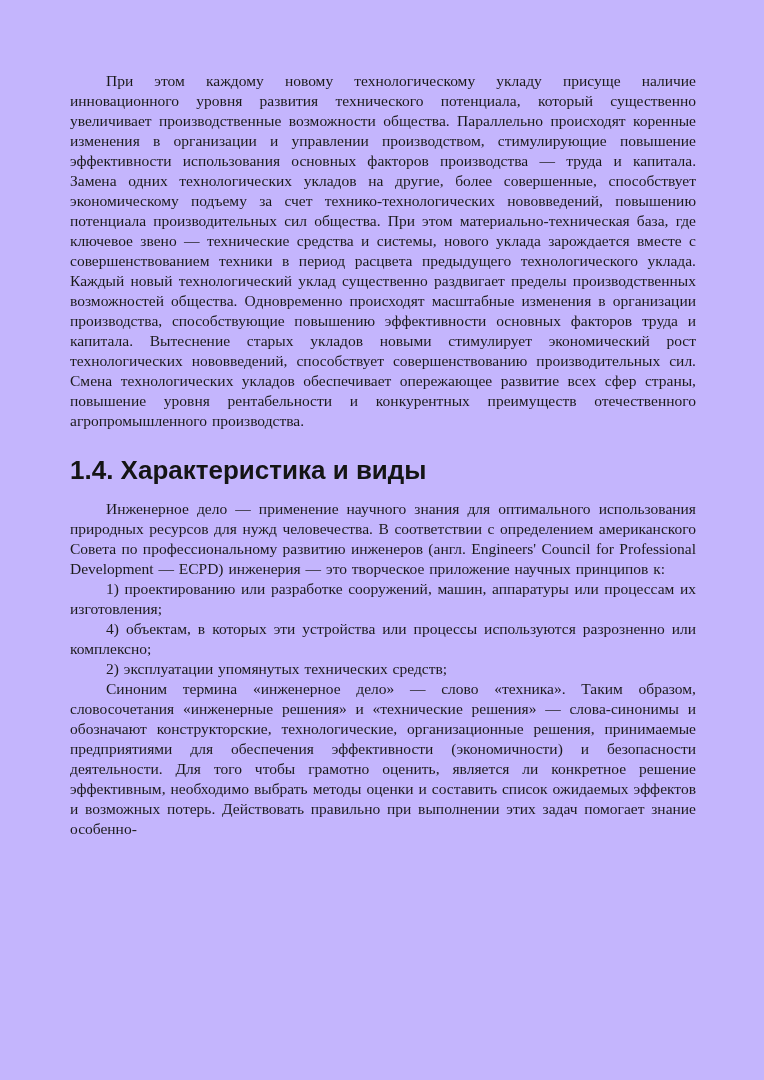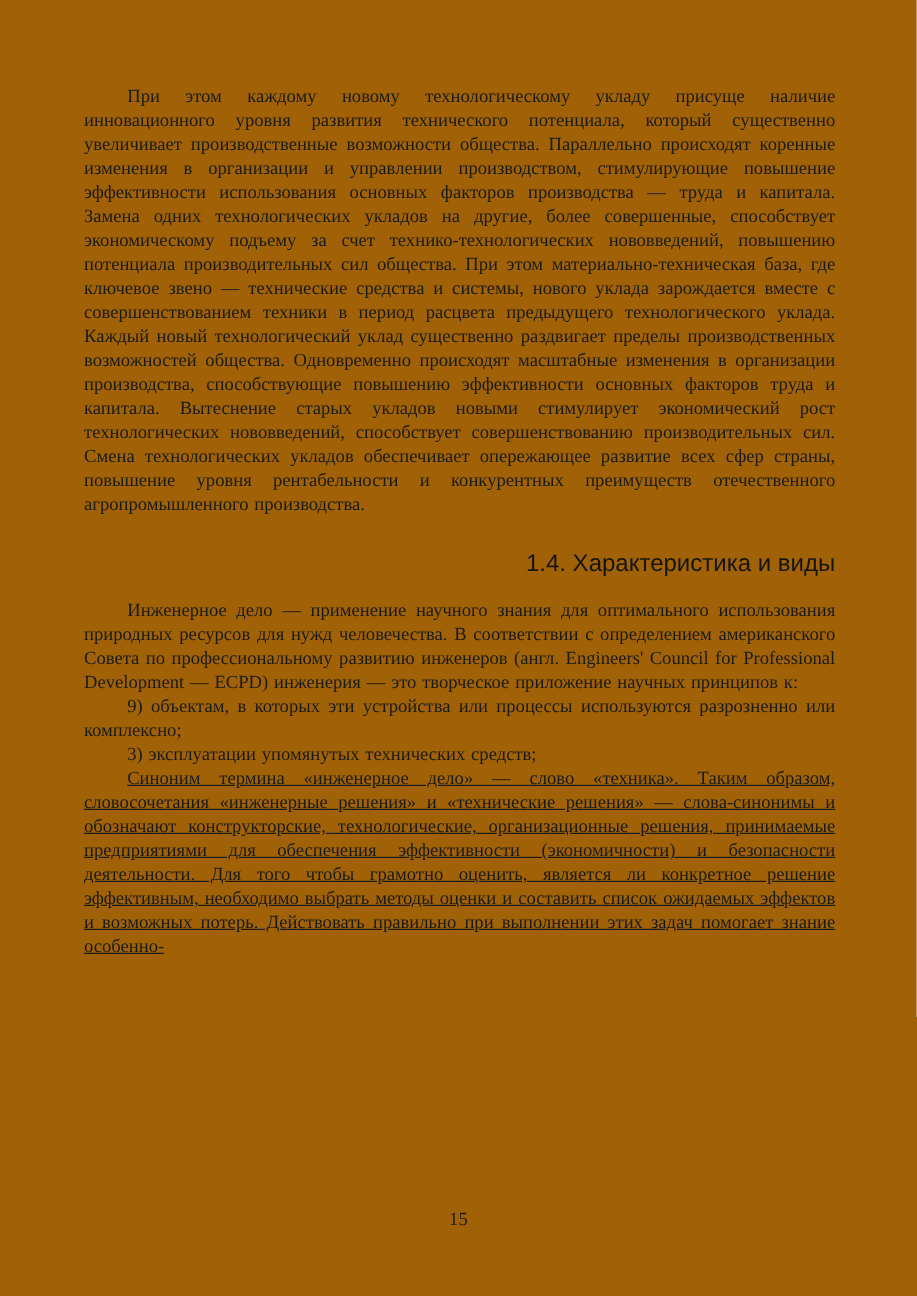--- a/index.html
+++ b/index.html
@@ -4,50 +4,49 @@
 <style>
   html, body {
     margin: 0;
     padding: 0;
     background: #ffffff;
   }
   .page {
     position: relative;
     width: 764px;
     height: 1080px;
-    background: #a16207;
+    background: #c4b5fd;
     overflow: hidden;
     font-family: "Liberation Serif", serif;
     color: #1b1b1b;
   }
   .content {
     position: absolute;
     top: 71px;
     left: 70px;
     width: 626px;
   }
   .par {
     margin: 0;
     font-size: 15.5px;
     line-height: 20px;
     text-align: justify;
     text-indent: 36px;
     word-spacing: 1px;
   }
   .par.continues {
     text-align-last: justify;
-    text-decoration: underline;
   }
   .section-heading {
     margin: 26px 0 15px 0;
     font-family: "Liberation Sans", sans-serif;
-    font-weight: normal;
-    font-size: 20px;
+    font-weight: bold;
+    font-size: 26px;
     line-height: 27px;
-    text-align: right;
+    text-align: left;
     color: #151515;
   }
   .it {
   }
   .page-number {
     position: absolute;
     top: 1008px;
     left: 0;
     width: 100%;
     text-align: center;
@@ -62,21 +61,21 @@
   <div class="content">
 
     <p class="par">При этом каждому новому технологическому укладу присуще наличие инновационного уровня развития технического потенциала, который существенно увеличивает производственные возможности общества. Параллельно происходят коренные изменения в организации и управлении производством, стимулирующие повышение эффективности использования основных факторов производства — труда и капитала. Замена одних технологических укладов на другие, более совершенные, способствует экономическому подъему за счет технико-технологических нововведений, повышению потенциала производительных сил общества. При этом материально-техническая база, где ключевое звено — технические средства и системы, нового уклада зарождается вместе с совершенствованием техники в период расцвета предыдущего технологического уклада. Каждый новый технологический уклад существенно раздвигает пределы производственных возможностей общества. Одновременно происходят масштабные изменения в организации производства, способствующие повышению эффективности основных факторов труда и капитала. Вытеснение старых укладов новыми стимулирует экономический рост технологических нововведений, способствует совершенствованию производительных сил. Смена технологических укладов обеспечивает опережающее развитие всех сфер страны, повышение уровня рентабельности и конкурентных преимуществ отечественного агропромышленного производства.</p>
 
     <div class="section-heading">
       <div>1.4. Характеристика и виды</div>
     </div>
 
     <p class="par"><span>Инженерное дело — применение научного знания для оптимального использования природных ресурсов для нужд человечества. В соответствии с определением американского Совета по профессиональному развитию инженеров (</span><span class="it">англ.</span><span> Engineers' Council for Professional Development — ECPD) инженерия — это творческое приложение научных принципов к:</span></p>
 
-    <p class="par">9) объектам, в которых эти устройства или процессы используются разрозненно или комплексно;</p>
-    <p class="par">3) эксплуатации упомянутых технических средств;</p>
+    <p class="par">1) проектированию или разработке сооружений, машин, аппаратуры или процессам их изготовления;</p>
+    <p class="par">4) объектам, в которых эти устройства или процессы используются разрозненно или комплексно;</p>
+    <p class="par">2) эксплуатации упомянутых технических средств;</p>
 
     <p class="par continues">Синоним термина «инженерное дело» — слово «техника». Таким образом, словосочетания «инженерные решения» и «технические решения» — слова-синонимы и обозначают конструкторские, технологические, организационные решения, принимаемые предприятиями для обеспечения эффективности (экономичности) и безопасности деятельности. Для того чтобы грамотно оценить, является ли конкретное решение эффективным, необходимо выбрать методы оценки и составить список ожидаемых эффектов и возможных потерь. Действовать правильно при выполнении этих задач помогает знание особенно-</p>
 
   </div>
 
-  <div class="page-number">15</div>
 </div>
 
 </body></html>

